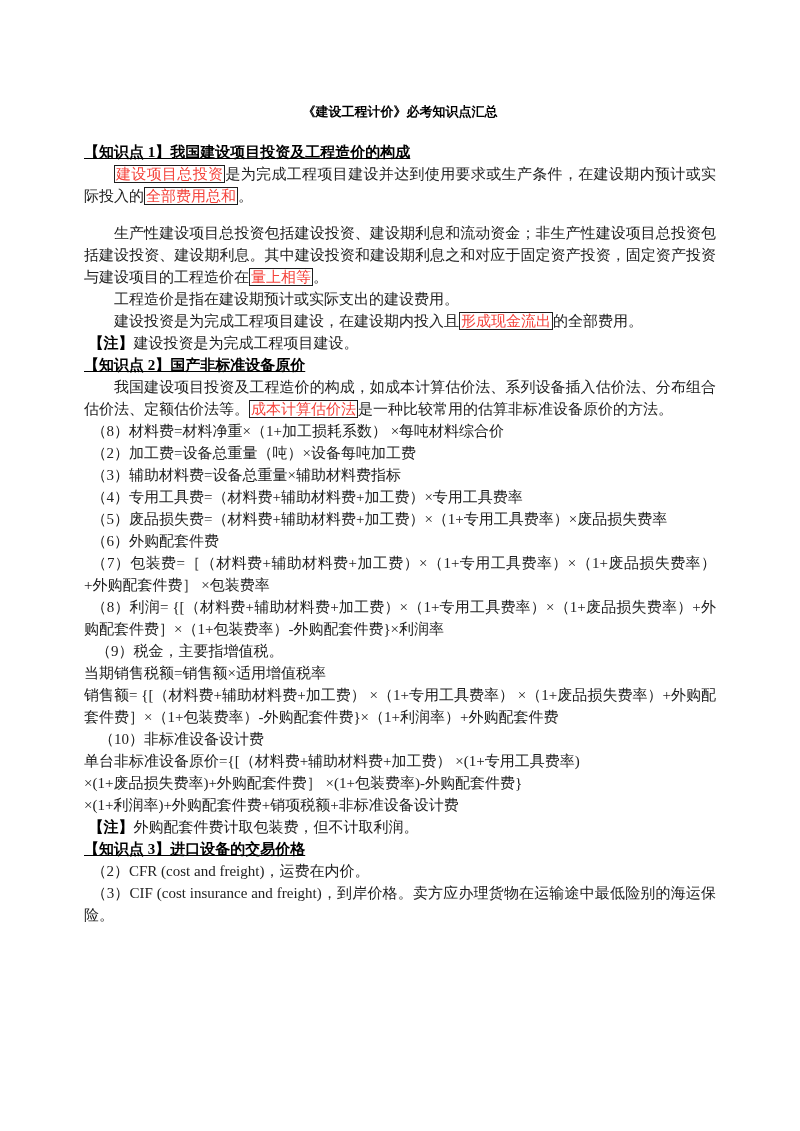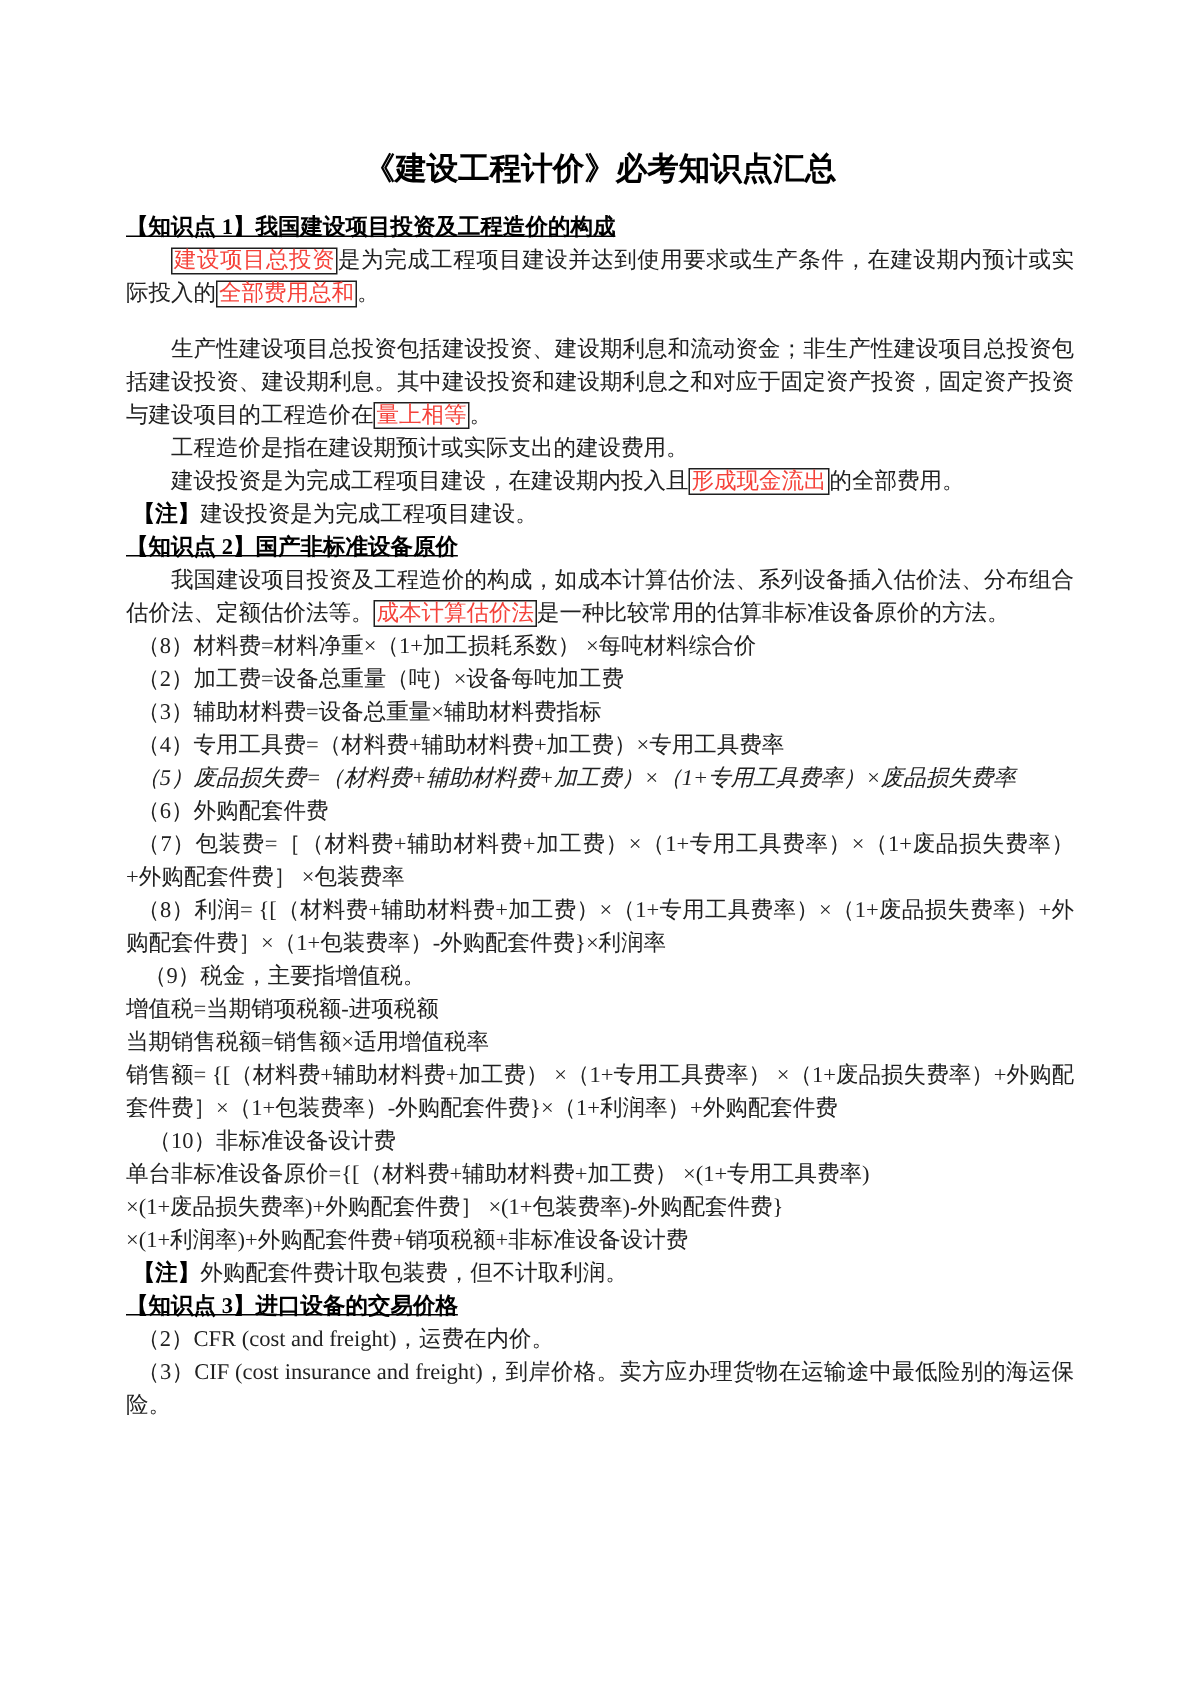--- a/index.html
+++ b/index.html
@@ -20,21 +20,21 @@
     font-family:"Liberation Serif","DejaVu Serif",serif;
     color:var(--ink);
     font-size:15px;
     line-height:22px;
     overflow:hidden;
   }
   .doc-title{
     text-align:center;
     font-weight:bold;
     color:var(--head-ink);
-    font-size:21px;
+    font-size:13px;
     line-height:24px;
     margin:0 0 17px 0;
   }
   .block{
     margin:0;
     text-align:justify;
   }
   .block.heading{
     font-weight:bold;
     color:var(--head-ink);
@@ -59,26 +59,25 @@
       <div class="block para" style="text-indent: 2em; margin-top: 15px;"><span class="run-n">生产性建设项目总投资包括建设投资、建设期利息和流动资金；非生产性建设项目总投资包括建设投资、建设期利息。其中建设投资和建设期利息之和对应于固定资产投资，固定资产投资与建设项目的工程造价在</span><span class="run-r">量上相等</span><span class="run-n">。</span></div>
       <div class="block para" style="text-indent: 2em;"><span class="run-n">工程造价是指在建设期预计或实际支出的建设费用。</span></div>
       <div class="block para" style="text-indent: 2em;"><span class="run-n">建设投资是为完成工程项目建设，在建设期内投入且</span><span class="run-r">形成现金流出</span><span class="run-n">的全部费用。</span></div>
       <div class="block para" style="text-indent: 0.3em;"><span class="run-b">【注】</span><span class="run-n">建设投资是为完成工程项目建设。</span></div>
       <div class="block heading" style="text-indent: 0em;"><span class="run-n">【知识点 2】国产非标准设备原价</span></div>
       <div class="block para" style="text-indent: 2em;"><span class="run-n">我国建设项目投资及工程造价的构成，如成本计算估价法、系列设备插入估价法、分布组合估价法、定额估价法等。</span><span class="run-r">成本计算估价法</span><span class="run-n">是一种比较常用的估算非标准设备原价的方法。</span></div>
       <div class="block para" style="text-indent: 0.5em;"><span class="run-n">（8）材料费=材料净重×（1+加工损耗系数） ×每吨材料综合价</span></div>
       <div class="block para" style="text-indent: 0.5em;"><span class="run-n">（2）加工费=设备总重量（吨）×设备每吨加工费</span></div>
       <div class="block para" style="text-indent: 0.5em;"><span class="run-n">（3）辅助材料费=设备总重量×辅助材料费指标</span></div>
       <div class="block para" style="text-indent: 0.5em;"><span class="run-n">（4）专用工具费=（材料费+辅助材料费+加工费）×专用工具费率</span></div>
-      <div class="block para" style="text-indent: 0.5em; font-style: italic;"><span class="run-n">（5）废品损失费=（材料费+辅助材料费+加工费）×（1+专用工具费率）×废品损失费率</span></div>
+      <div class="block para" style="text-indent: 0.5em;"><span class="run-n">（5）废品损失费=（材料费+辅助材料费+加工费）×（1+专用工具费率）×废品损失费率</span></div>
       <div class="block para" style="text-indent: 0.5em;"><span class="run-n">（6）外购配套件费</span></div>
       <div class="block para" style="text-indent: 0.5em;"><span class="run-n">（7）包装费=［（材料费+辅助材料费+加工费）×（1+专用工具费率）×（1+废品损失费率）+外购配套件费］ ×包装费率</span></div>
       <div class="block para" style="text-indent: 0.5em;"><span class="run-n">（8）利润= {[（材料费+辅助材料费+加工费）×（1+专用工具费率）×（1+废品损失费率）+外购配套件费］×（1+包装费率）-外购配套件费}×利润率</span></div>
       <div class="block para" style="text-indent: 0.8em;"><span class="run-n">（9）税金，主要指增值税。</span></div>
-      <div class="block para" style="text-indent: 0em;"><span class="run-n">增值税=当期销项税额-进项税额</span></div>
       <div class="block para" style="text-indent: 0em;"><span class="run-n">当期销售税额=销售额×适用增值税率</span></div>
       <div class="block para" style="text-indent: 0em;"><span class="run-n">销售额= {[（材料费+辅助材料费+加工费） ×（1+专用工具费率） ×（1+废品损失费率）+外购配套件费］×（1+包装费率）-外购配套件费}×（1+利润率）+外购配套件费</span></div>
       <div class="block para" style="text-indent: 1em;"><span class="run-n">（10）非标准设备设计费</span></div>
       <div class="block para" style="text-indent: 0em; font-family: Liberation Serif, serif;"><span class="run-n">单台非标准设备原价={[（材料费+辅助材料费+加工费） ×(1+专用工具费率)</span></div>
       <div class="block para" style="text-indent: 0em;"><span class="run-n">×(1+废品损失费率)+外购配套件费］ ×(1+包装费率)-外购配套件费}</span></div>
       <div class="block para" style="text-indent: 0em;"><span class="run-n">×(1+利润率)+外购配套件费+销项税额+非标准设备设计费</span></div>
       <div class="block para" style="text-indent: 0.3em;"><span class="run-b">【注】</span><span class="run-n">外购配套件费计取包装费，但不计取利润。</span></div>
       <div class="block heading" style="text-indent: 0em;"><span class="run-n">【知识点 3】进口设备的交易价格</span></div>
       <div class="block para" style="text-indent: 0.5em;"><span class="run-n">（2）CFR (cost and freight)，运费在内价。</span></div>
       <div class="block para" style="text-indent: 0.5em;"><span class="run-n">（3）CIF (cost insurance and freight)，到岸价格。卖方应办理货物在运输途中最低险别的海运保险。</span></div>

